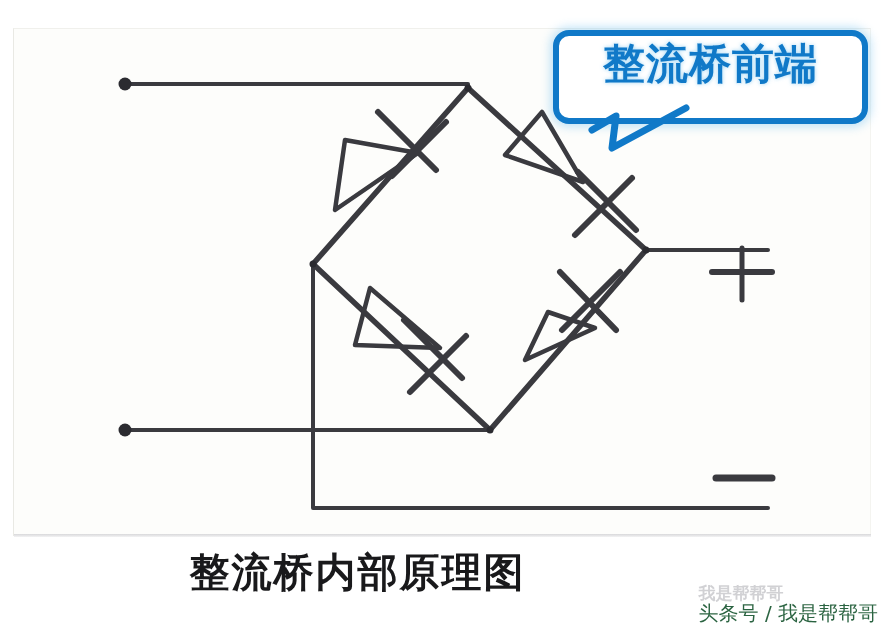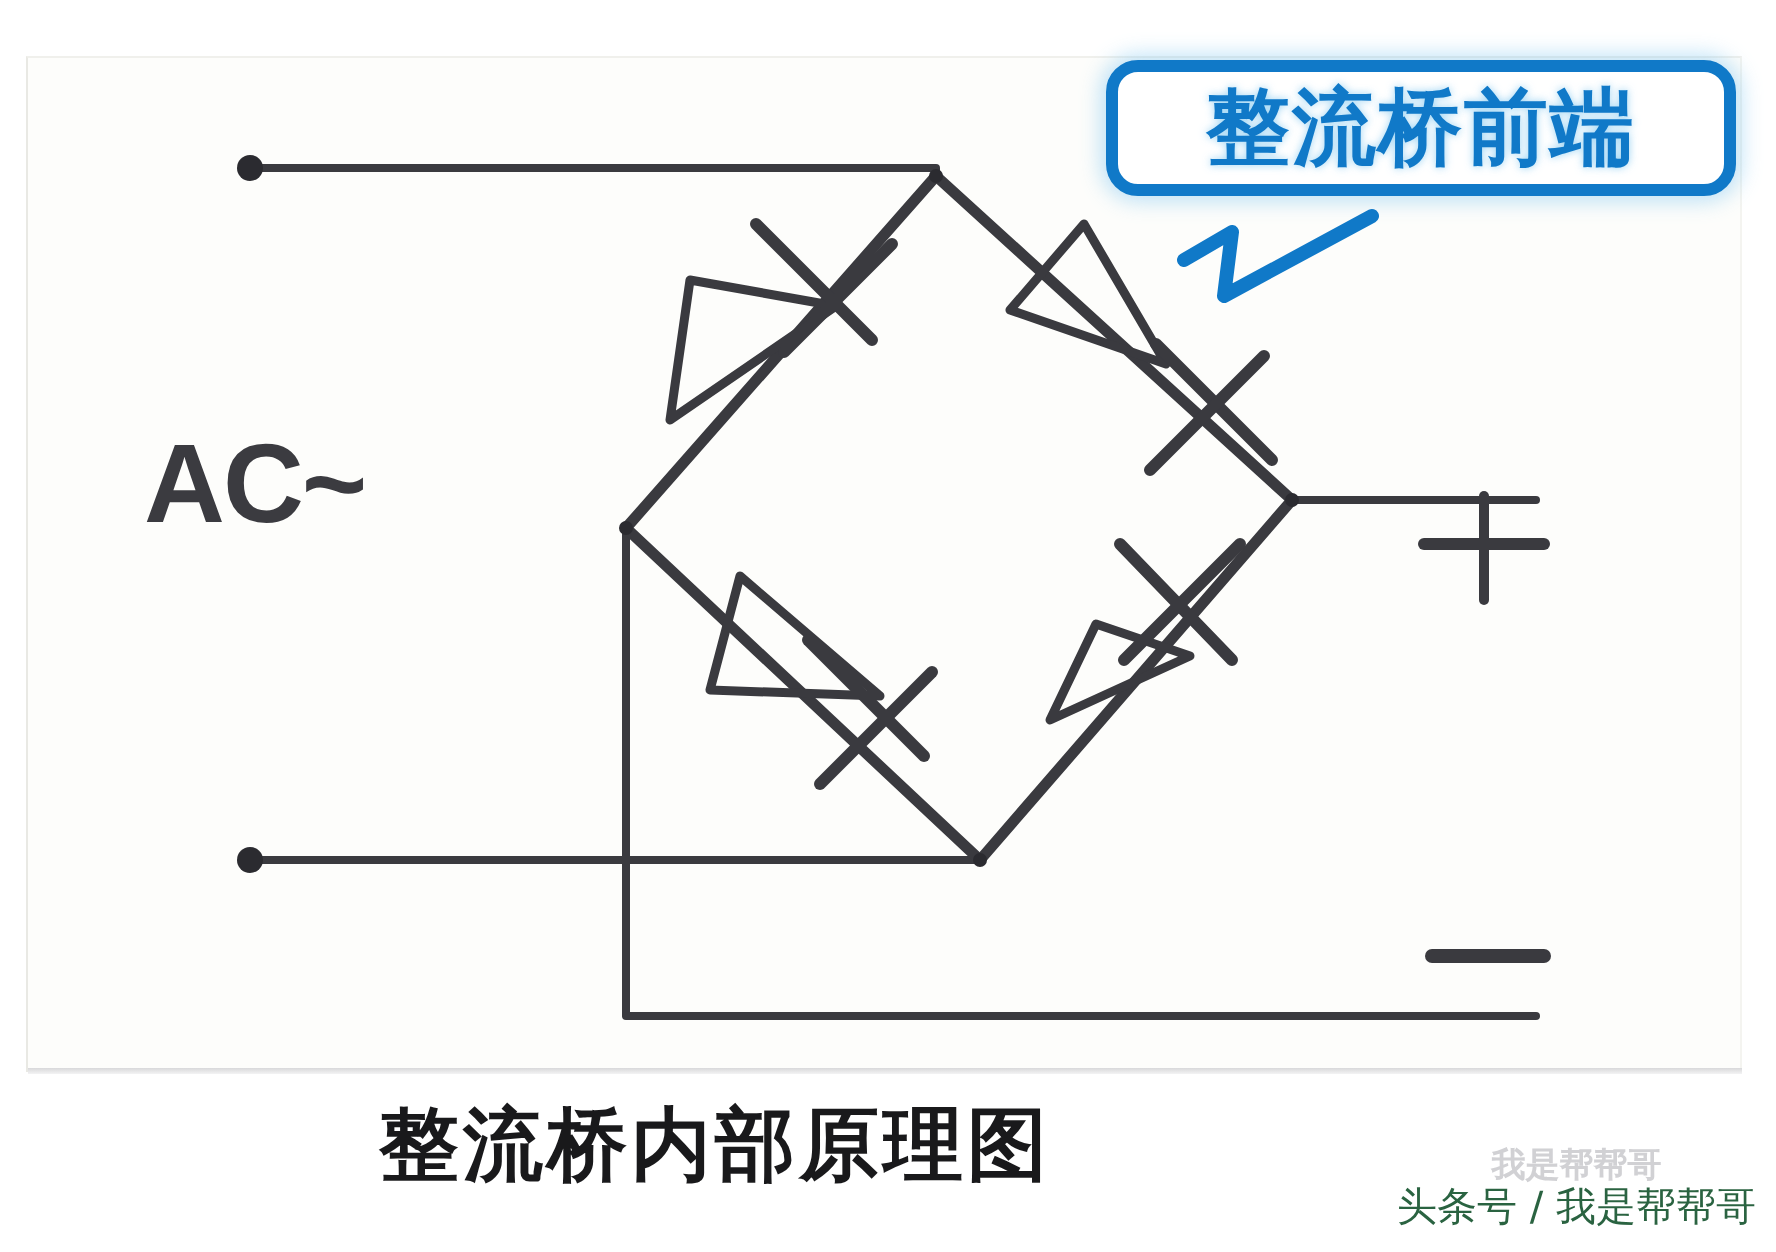--- a/index.html
+++ b/index.html
@@ -58,21 +58,21 @@
     color: #3b3b40;
     line-height: 1;
     white-space: nowrap;
   }
   
   #callout {
     position: absolute;
     left: 553px;
     top: 30px;
     width: 315px;
-    height: 68px;
+    height: 94px;
     border: 6px solid #1079c8;
     border-radius: 16px;
     background: #ffffff;
     box-sizing: border-box;
     box-shadow: 0 0 10px 3px rgba(120,195,240,0.45);
     display: flex;
     align-items: flex-start;
     justify-content: center;
   }
   #callout-text {
@@ -101,22 +101,22 @@
     font-family: "DejaVu Sans", "Liberation Sans", sans-serif;
     font-size: 40px;
     font-weight: 700;
     color: #19191b;
     letter-spacing: 2px;
   }
   
   #watermark {
     position: absolute;
     right: 10px;
-    bottom: 12px;
-    text-align: center;
+    bottom: 2px;
+    text-align: left;
     line-height: 1.05;
     pointer-events: none;
   }
   #watermark-top {
     font-family: "DejaVu Sans", "Liberation Sans", sans-serif;
     font-size: 17px;
     font-weight: 700;
     color: #c9c9cd;
     letter-spacing: 0px;
     opacity: 0.85;
@@ -191,21 +191,20 @@
         <path d="M 712 272 L 772 272" stroke-width="6"></path>
       </g>
 
       <g>
         <path d="M 716 478 L 772 478" stroke-width="7"></path>
       </g>
 
     </g>
   </svg>
 
-  <div id="ac-label">AC~</div>
 
   <div id="callout">
     <span id="callout-text">整流桥前端</span>
   </div>
 
   <svg id="callout-tail" viewBox="0 0 110 64" xmlns="http://www.w3.org/2000/svg">
     <path d="M 100 4 L 26 44 L 30 12 L 6 26" fill="none" stroke="#1079c8" stroke-width="7" stroke-linecap="round" stroke-linejoin="round"></path>
   </svg>
 
   <div id="caption">整流桥内部原理图</div>

